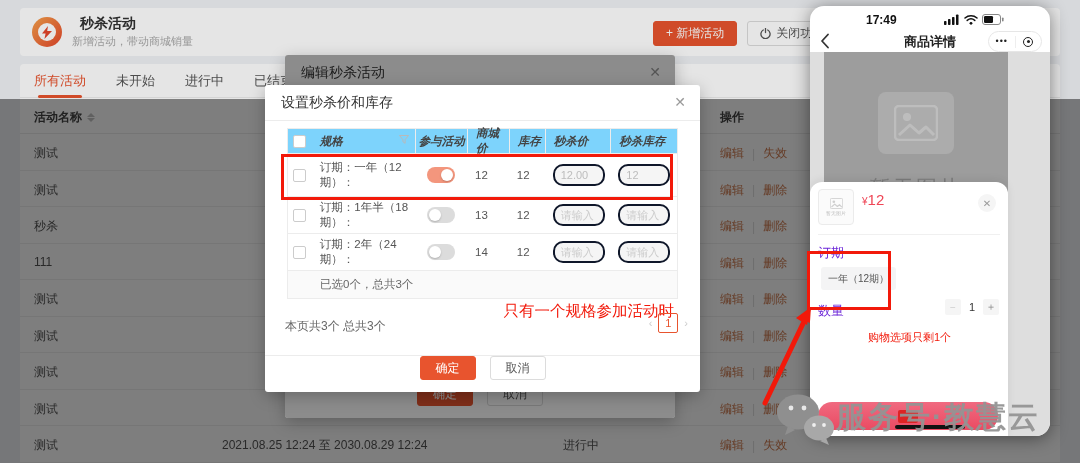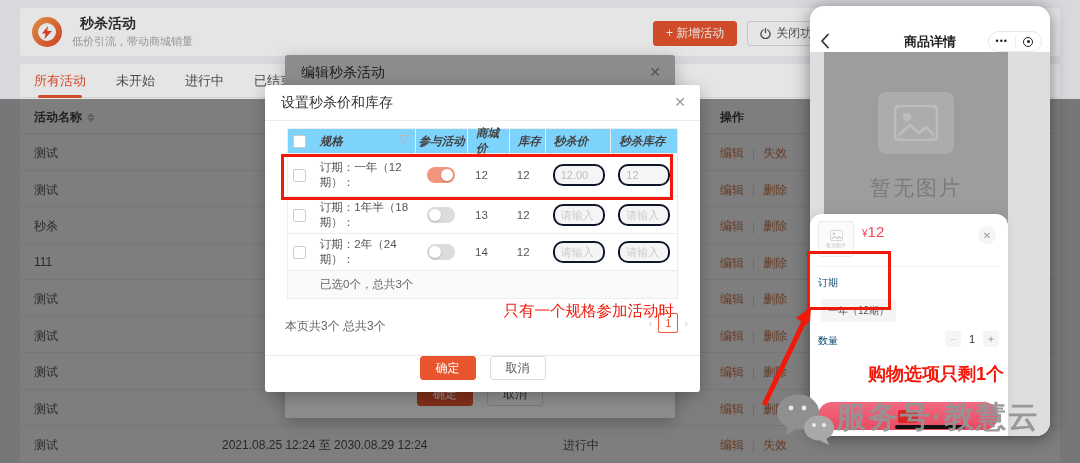--- a/index.html
+++ b/index.html
@@ -107,35 +107,35 @@
   .p-capsule .dots{flex:1; text-align:center; font-size:9px; letter-spacing:1px; color:#222; line-height:1;}
   .p-capsule .div{width:1px; height:12px; background:#eee;}
   .p-capsule .target{flex:1; display:flex; justify-content:center;}
   .ring{width:10px; height:10px; border:1.3px solid #222; border-radius:50%; display:flex; align-items:center; justify-content:center;}
   .ring .dot{width:3px; height:3px; background:#222; border-radius:50%;}
   .p-screen{position:absolute; left:0; top:46px; right:0; bottom:0; background:#fff;}
   .ph-img{position:absolute; left:14px; top:0; width:184px; height:184px; background:#b5b5b5;}
   .ph-img .icon-box{position:absolute; left:50%; top:40px; transform:translateX(-50%); width:76px; height:62px; background:#c6c6c6; border-radius:8px; display:flex; align-items:center; justify-content:center;}
   .ph-img .cap{position:absolute; left:0; right:0; top:122px; text-align:center; font-size:21px; letter-spacing:2px; color:#8e8e8e;}
   .p-mask{position:absolute; inset:0; background:rgba(0,0,0,0.13);}
-  .sheet{position:absolute; left:0; top:162px; width:198px; bottom:0; background:#fff; border-radius:12px 12px 0 0; box-shadow:0 -2px 8px rgba(0,0,0,0.08);}
+  .sheet{position:absolute; left:0; top:130px; width:198px; bottom:0; background:#fff; border-radius:12px 12px 0 0; box-shadow:0 -2px 8px rgba(0,0,0,0.08);}
   .sh-thumb{position:absolute; left:8px; top:7px; width:36px; height:36px; border:1px solid #ebebeb; background:#fbfbfb; border-radius:4px; display:flex; flex-direction:column; align-items:center; justify-content:center; gap:1px;}
   .sh-thumb .tcap{font-size:5.5px; color:#c0c0c0; transform:scale(0.9);}
   .sh-price{position:absolute; left:52px; top:9px; color:var(--price-red); font-weight:500;}
   .sh-price .cur{font-size:10px;}
   .sh-price .val{font-size:15px;}
   .sh-close{position:absolute; right:12px; top:12px; width:18px; height:18px; border-radius:50%; background:#f5f5f5; color:#999; font-size:10px; display:flex; align-items:center; justify-content:center;}
   .sh-div{position:absolute; left:8px; right:8px; top:52px; height:1px; background:#f0f0f0;}
-  .sh-label{position:absolute; left:8px; font-size:10px; color:#0c4a6e;}
+  .sh-label{position:absolute; left:8px; font-size:13px; color:#6d28d9;}
   .sh-chip{position:absolute; left:11px; top:85px; width:75px; height:23px; background:#f4f4f5; border-radius:3px; display:flex; align-items:center; justify-content:center; font-size:10px; color:#555;}
   .sh-qty{position:absolute; right:9px; top:117px; display:flex; align-items:center; gap:8px;}
   .stp{width:16px; height:16px; background:#f5f5f5; border-radius:2px; display:flex; align-items:center; justify-content:center; font-size:10px; color:#888;}
   .stp.minus{color:#ccc;}
   .sh-qval{font-size:11px; color:#333;}
-  .sh-annot{position:absolute; left:58px; top:148px; color:var(--annotation-red); font-size:18px; font-weight:700; white-space:nowrap;}
+  .sh-annot{position:absolute; left:58px; top:148px; color:var(--annotation-red); font-size:11px; font-weight:400; white-space:nowrap;}
   .sh-buy{position:absolute; left:8px; right:10px; bottom:6px; height:28px; border-radius:14px; background:linear-gradient(180deg,#f06a80,#ea4a62); display:flex; align-items:center; justify-content:center;}
   .sh-buy .badge{width:20px; height:13px; background:#dd2424; border-radius:2px;}
   .home-bar{position:absolute; left:85px; bottom:7px; width:70px; height:4px; background:#111; border-radius:2px; z-index:6;}
 
   
   .wm-icon{position:absolute; left:774px; top:390px; z-index:50;}
   .wm-text{position:absolute; left:836px; top:397px; z-index:50; font-size:30px; font-weight:bold; color:rgba(148,148,148,0.95); letter-spacing:2px; white-space:nowrap;}
 </style>
 </head>
 <body>
@@ -145,21 +145,21 @@
   <div class="app-header card">
     <div class="app-icon">
       <div class="inner">
           <svg width="10" height="13" viewBox="0 0 10 13">
             <polygon points="6,0 0,7.5 3.6,7.5 2.4,13 10,5 5.2,5" fill="#e5472c"></polygon>
           </svg>
         </div>
     </div>
     <div class="ht">
       <div class="t">秒杀活动</div>
-      <div class="s">低价引流，带动商城销量</div>
+      <div class="s">新增活动，带动商城销量</div>
     </div>
     <div class="hbtns">
       <button class="btn primary">+ 新增活动</button>
       <button class="btn">
         <span class="picon">
             <svg width="11" height="11" viewBox="0 0 12 12">
               <path d="M3.6,2.2 a5,5 0 1 0 4.8,0" fill="none" stroke="#555" stroke-width="1.4" stroke-linecap="round"></path>
               <line x1="6" y1="0.5" x2="6" y2="5" stroke="#555" stroke-width="1.4" stroke-linecap="round"></line>
             </svg>
           </span>
@@ -376,20 +376,41 @@
 
     <div class="m-foot">
       <button class="fbtn primary">确定</button>
       <button class="fbtn">取消</button>
     </div>
   </div>
 
   <div class="red-row-box"></div>
 
   <div class="phone">
+    <div class="p-status">
+      <span class="p-time">17:49</span>
+      <span class="p-sicons">
+        <svg width="16" height="11" viewBox="0 0 16 11">
+            <rect x="0" y="7" width="2.5" height="4" rx="0.8" fill="#111"></rect>
+            <rect x="4" y="5" width="2.5" height="6" rx="0.8" fill="#111"></rect>
+            <rect x="8" y="3" width="2.5" height="8" rx="0.8" fill="#111"></rect>
+            <rect x="12" y="0.5" width="2.5" height="10.5" rx="0.8" fill="#111"></rect>
+          </svg>
+        <svg width="14" height="11" viewBox="0 0 14 11">
+            <path d="M1,4 a9,9 0 0 1 12,0" fill="none" stroke="#111" stroke-width="1.5" stroke-linecap="round"></path>
+            <path d="M3.2,6.4 a6,6 0 0 1 7.6,0" fill="none" stroke="#111" stroke-width="1.5" stroke-linecap="round"></path>
+            <circle cx="7" cy="9.3" r="1.4" fill="#111"></circle>
+          </svg>
+        <svg width="22" height="11" viewBox="0 0 22 11">
+            <rect x="0.5" y="0.5" width="18" height="10" rx="2.5" fill="none" stroke="#888" stroke-width="1"></rect>
+            <rect x="2" y="2" width="9" height="7" rx="1.2" fill="#111"></rect>
+            <rect x="20" y="3.5" width="1.6" height="4" rx="0.8" fill="#888"></rect>
+          </svg>
+      </span>
+    </div>
     <div class="p-nav">
       <span class="p-back"><svg width="10" height="16" viewBox="0 0 10 16">
             <polyline points="8,1.5 2,8 8,14.5" fill="none" stroke="#333" stroke-width="1.8" stroke-linecap="round" stroke-linejoin="round"></polyline>
           </svg></span>
       <span class="p-title">商品详情</span>
       <span class="p-capsule">
         <span class="dots">•••</span>
         <span class="div"></span>
         <span class="target">
             <span class="ring">

